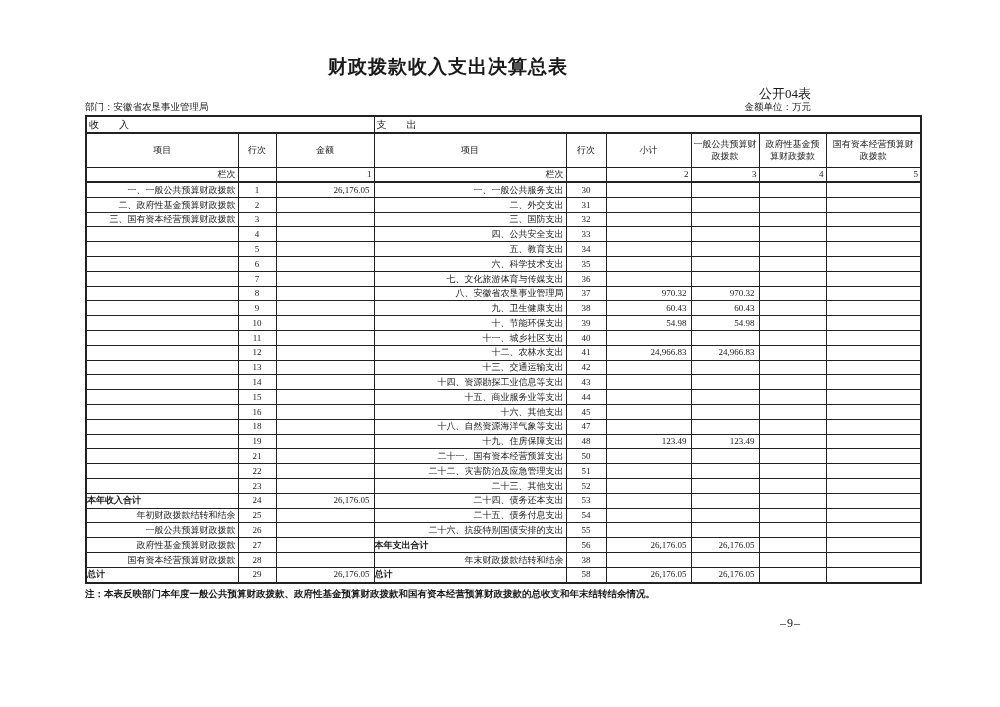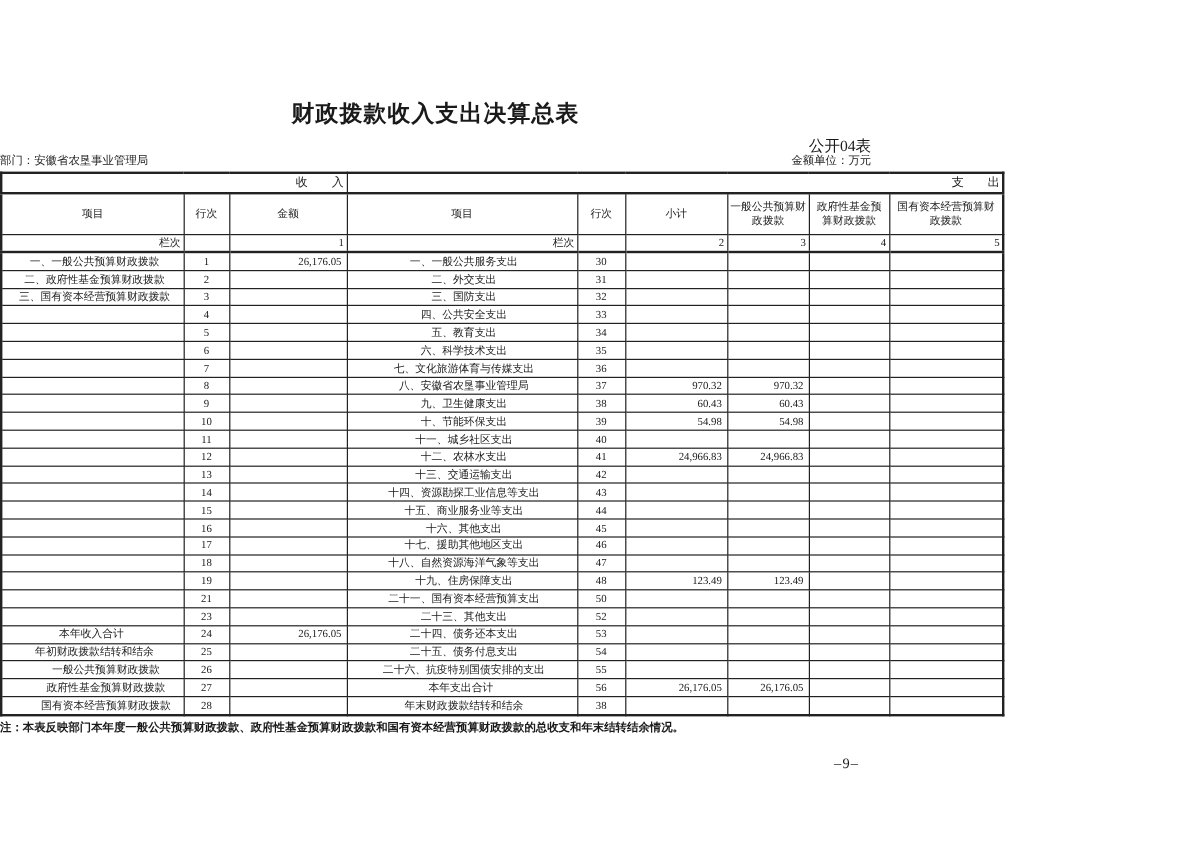--- a/index.html
+++ b/index.html
@@ -1,34 +1,34 @@
 <!DOCTYPE html>
 <html><head>
 <meta charset="utf-8">
 <style>
   html,body{margin:0;padding:0;}
   body{
     width:1000px;height:707px;background:#ffffff;color:#1a1a1a;
     font-family:"Liberation Serif","DejaVu Serif",serif;
     overflow:hidden;
   }
-  .sheet{position:relative;width:726px;padding-top:82px;}
+  .sheet{position:relative;width:726px;margin-left:85px;padding-top:54px;}
   .title{margin:0;text-align:center;font-size:19px;font-weight:bold;letter-spacing:1px;}
   .meta-right{text-align:right;font-size:13px;line-height:12px;margin-top:8px;}
   .meta-row{display:flex;justify-content:space-between;font-size:9.5px;line-height:12px;margin:1px 0 2px 0;font-family:Liberation Serif, serif;}
   table{border-collapse:collapse;table-layout:fixed;width:835px;font-size:9px;border:2px solid #222;}
   td{border:1px solid #222;padding:0 2px;overflow:hidden;white-space:nowrap;line-height:1.15;}
-  tr.band td{height:15px;text-align:right;border-bottom-width:2px;font-size:10px;font-family:Liberation Serif, serif;}
+  tr.band td{height:15px;text-align:left;border-bottom-width:2px;font-size:10px;font-family:Liberation Serif, serif;}
   tr.hdr td{height:33px;text-align:center;white-space:normal;line-height:1.3;}
   tr.lan td{height:13px;text-align:right;border-bottom-width:2px;}
   tbody td{height:13.8px;}
-  td.item{text-align:center;padding-left:5px;}
+  td.item{text-align:right;padding-left:5px;}
   td.num{text-align:right;padding-right:4px;}
   td.ctr{text-align:center;}
-  td.item.total{text-align:center;padding-left:0;font-weight:normal;}
+  td.item.total{text-align:left;padding-left:0;font-weight:bold;}
   td.item.sub{padding-left:24px;}
   .note{font-size:9.5px;line-height:12px;margin-top:4px;font-weight:bold;}
   .pageno{text-align:right;font-size:12px;margin-top:16px;padding-right:10px;letter-spacing:1px;}
 </style>
 </head>
 <body>
 
 <div class="sheet">
   <h1 class="title">财政拨款收入支出决算总表</h1>
   <div class="meta-right">公开04表</div>
@@ -249,31 +249,20 @@
           <td class="num"></td>
           <td class="item">十六、其他支出</td>
           <td class="ctr">45</td>
           <td class="num"></td>
           <td class="num"></td>
           <td class="num"></td>
           <td class="num"></td>
         </tr>
         <tr>
           <td class="item"></td>
-          <td class="ctr">17</td>
-          <td class="num"></td>
-          <td class="item">十七、援助其他地区支出</td>
-          <td class="ctr">46</td>
-          <td class="num"></td>
-          <td class="num"></td>
-          <td class="num"></td>
-          <td class="num"></td>
-        </tr>
-        <tr>
-          <td class="item"></td>
           <td class="ctr">18</td>
           <td class="num"></td>
           <td class="item">十八、自然资源海洋气象等支出</td>
           <td class="ctr">47</td>
           <td class="num"></td>
           <td class="num"></td>
           <td class="num"></td>
           <td class="num"></td>
         </tr>
         <tr>
@@ -293,20 +282,31 @@
           <td class="num"></td>
           <td class="item">二十一、国有资本经营预算支出</td>
           <td class="ctr">50</td>
           <td class="num"></td>
           <td class="num"></td>
           <td class="num"></td>
           <td class="num"></td>
         </tr>
         <tr>
           <td class="item"></td>
+          <td class="ctr">22</td>
+          <td class="num"></td>
+          <td class="item">二十二、灾害防治及应急管理支出</td>
+          <td class="ctr">51</td>
+          <td class="num"></td>
+          <td class="num"></td>
+          <td class="num"></td>
+          <td class="num"></td>
+        </tr>
+        <tr>
+          <td class="item"></td>
           <td class="ctr">23</td>
           <td class="num"></td>
           <td class="item">二十三、其他支出</td>
           <td class="ctr">52</td>
           <td class="num"></td>
           <td class="num"></td>
           <td class="num"></td>
           <td class="num"></td>
         </tr>
         <tr>
@@ -354,20 +354,31 @@
           <td class="num"></td>
         </tr>
         <tr>
           <td class="item sub">国有资本经营预算财政拨款</td>
           <td class="ctr">28</td>
           <td class="num"></td>
           <td class="item">年末财政拨款结转和结余</td>
           <td class="ctr">38</td>
           <td class="num"></td>
           <td class="num"></td>
+          <td class="num"></td>
+          <td class="num"></td>
+        </tr>
+        <tr>
+          <td class="item total">总计</td>
+          <td class="ctr">29</td>
+          <td class="num">26,176.05</td>
+          <td class="item total">总计</td>
+          <td class="ctr">58</td>
+          <td class="num">26,176.05</td>
+          <td class="num">26,176.05</td>
           <td class="num"></td>
           <td class="num"></td>
         </tr>
       </tbody>
   </table>
 
   <div class="note">注：本表反映部门本年度一般公共预算财政拨款、政府性基金预算财政拨款和国有资本经营预算财政拨款的总收支和年末结转结余情况。</div>
   <div class="pageno">–9–</div>
 </div>
 

